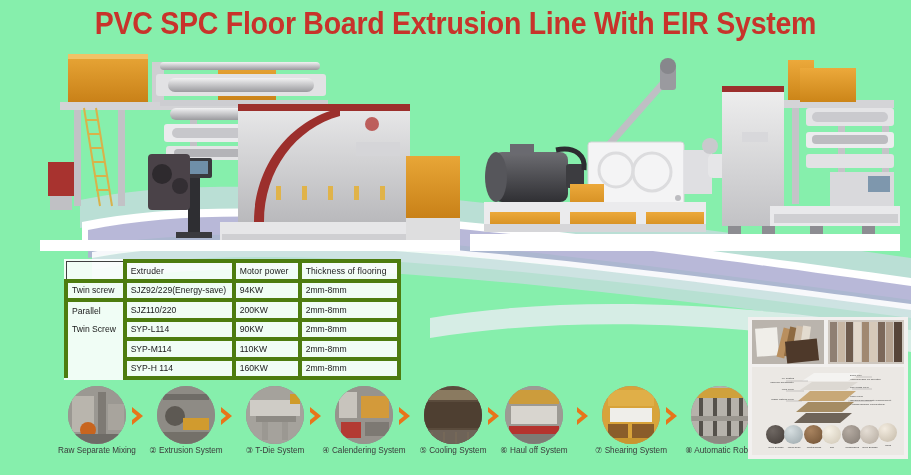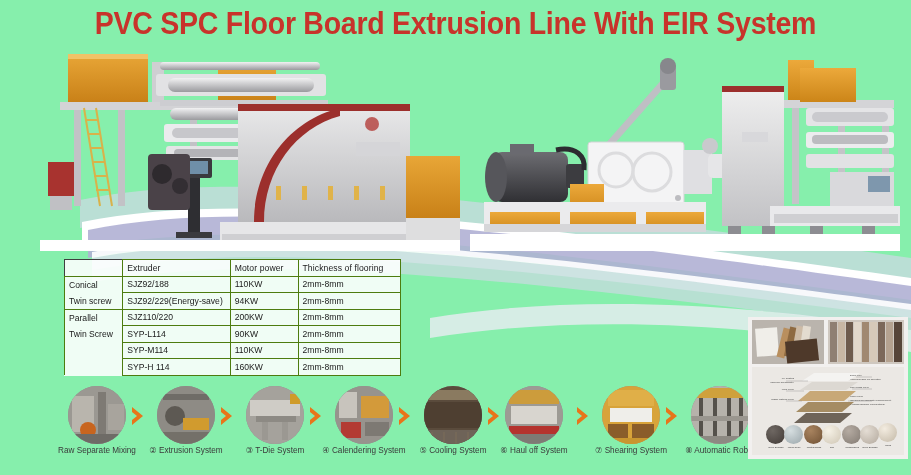--- a/index.html
+++ b/index.html
@@ -37,21 +37,21 @@
   
   #spec-table{
     position:absolute;left:64px;top:259px;
     width:337px;
     border-collapse:collapse;
     background:rgba(255,255,255,0.88);
     font-size:8.6px;
     color:#1a1a1a;
   }
   #spec-table td{
-    border:1px solid #4d7c0f;
+    border:4px solid #4d7c0f;
     padding:1px 4px;
     height:13.5px;
     line-height:12px;
     vertical-align:middle;
     white-space:nowrap;
   }
   #spec-table td.c0{width:52px;}
   #spec-table td.c1{width:100px;}
   #spec-table td.c2{width:64px;margin-left:36px;}
   #spec-table td.c3{width:100px;}
@@ -270,26 +270,20 @@
     </svg>
   </div>
 
   <table id="spec-table">
     <tbody>
       <tr>
         <td class="c0 blank"></td>
         <td class="c1 head">Extruder</td>
         <td class="c2 head">Motor power</td>
         <td class="c3 head">Thickness  of   flooring</td>
-      </tr>
-      <tr>
-        <td class="c0 nobord-b">Conical</td>
-        <td class="c1">SJZ92/188</td>
-        <td class="c2">110KW</td>
-        <td class="c3">2mm-8mm</td>
       </tr>
       <tr>
         <td class="c0 nobord-t">Twin screw</td>
         <td class="c1">SJZ92/229(Energy-save)</td>
         <td class="c2">94KW</td>
         <td class="c3">2mm-8mm</td>
       </tr>
       <tr>
         <td class="c0 nobord-b">Parallel</td>
         <td class="c1">SJZ110/220</td>

